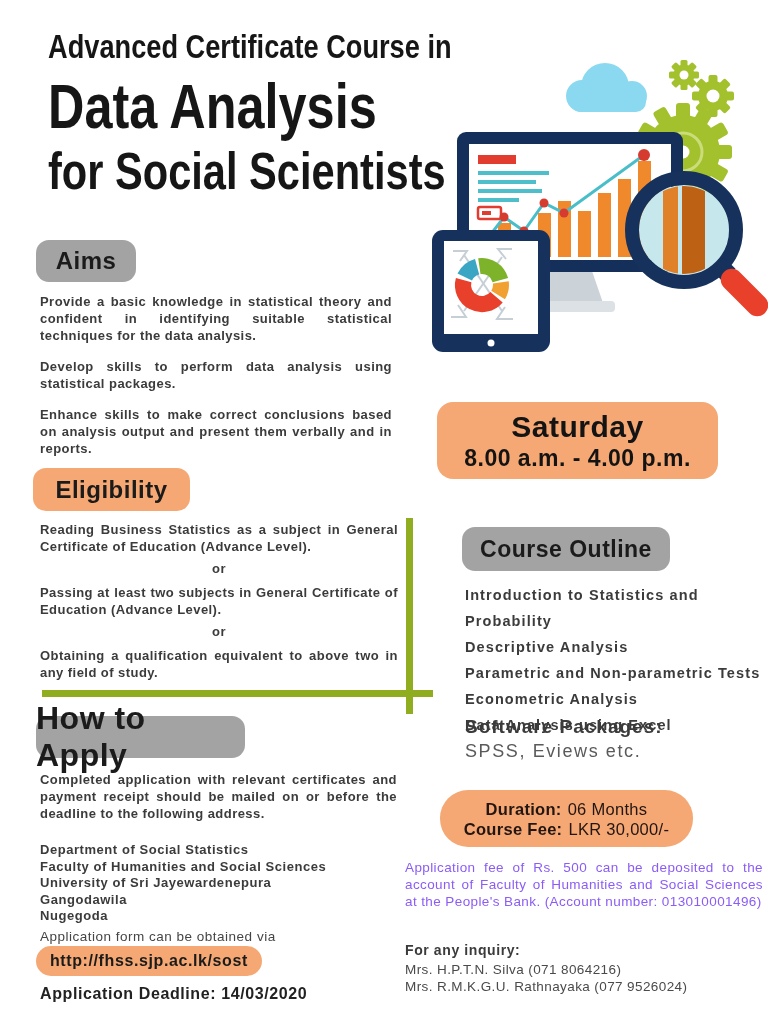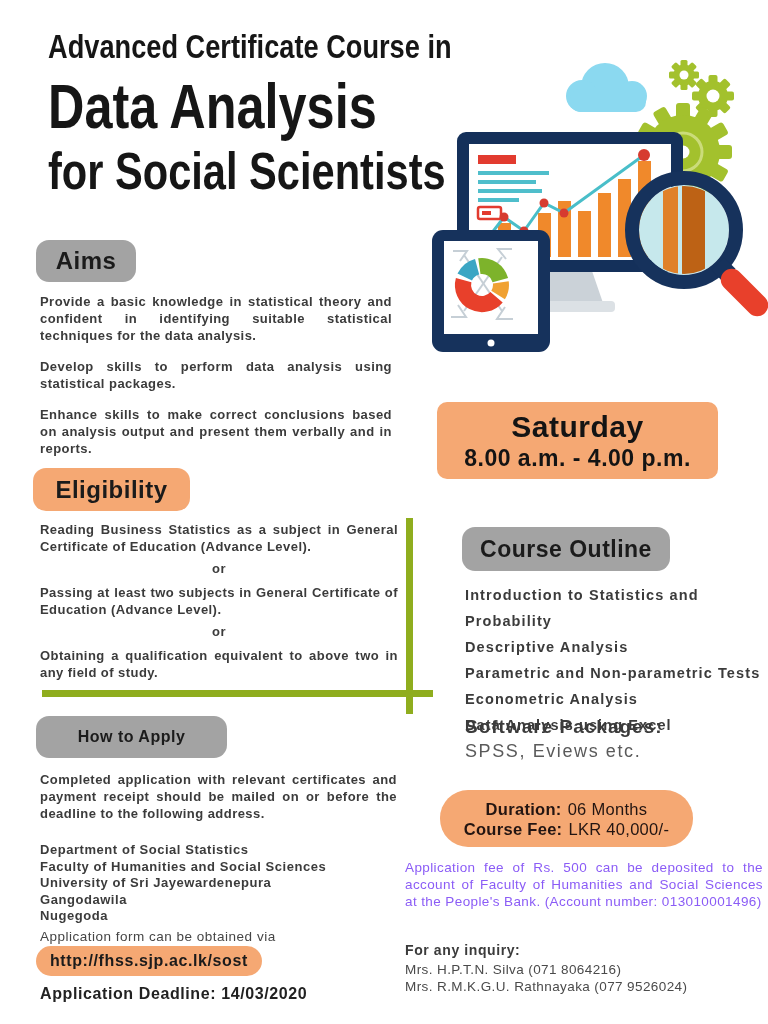--- a/index.html
+++ b/index.html
@@ -14,42 +14,42 @@
   .t2{font-size:63px;line-height:72px;margin-top:4px;}
   .t3{font-size:52px;line-height:54px;margin-top:2px;}
 
   
   .pill{position:absolute;border-radius:13px;font-weight:bold;color:#1b1b1b;
         display:flex;align-items:center;justify-content:center;letter-spacing:0.5px;}
   .teal{background:#a3a3a3;}
   .orangebg{background:#f5a873;}
   .aims-pill{left:36px;top:240px;width:100px;height:42px;font-size:24px;}
   .elig-pill{left:33px;top:468px;width:157px;height:43px;font-size:24px;}
-  .apply-pill{left:36px;top:716px;width:191px;height:42px;font-size:16px;}
+  .apply-pill{left:36px;top:716px;width:209px;height:42px;font-size:32px;}
   .outline-pill{left:462px;top:527px;width:208px;height:44px;font-size:23px;}
 
   
   .body-col{position:absolute;color:#3b3b3b;}
   .jtext{font-size:13px;font-weight:bold;letter-spacing:0.45px;line-height:17px;text-align:justify;}
   .jtext p{margin:0 0 14px 0;}
   .aims-text{left:40px;top:293px;width:352px;}
   .elig-text{left:40px;top:521px;width:358px;}
   .or-sep{text-align:center;font-weight:bold;font-size:13px;margin:5px 0 7px 0;letter-spacing:0.5px;}
   .apply-text{left:40px;top:771px;width:357px;}
   .address{left:40px;top:842px;width:360px;font-size:13px;font-weight:bold;letter-spacing:0.55px;line-height:16.5px;}
   .form-note{left:40px;top:929px;width:360px;font-size:13.5px;letter-spacing:0.5px;color:#454545;}
   .url-pill{left:36px;top:946px;height:30px;padding:0 14px;font-size:16px;border-radius:15px;letter-spacing:0.6px;}
   .deadline{left:40px;top:985px;font-size:16px;font-weight:bold;letter-spacing:0.6px;color:#222;}
 
   
   .vline{position:absolute;left:406px;top:518px;width:7px;height:196px;background:#8fad1e;}
   .hline{position:absolute;left:42px;top:690px;width:391px;height:7px;background:#8fad1e;}
 
   
-  .saturday-box{position:absolute;left:437px;top:402px;width:281px;height:77px;border-radius:10px;
+  .saturday-box{position:absolute;left:437px;top:402px;width:281px;height:77px;border-radius:16px;
                 display:flex;flex-direction:column;align-items:center;justify-content:center;color:#141414;}
   .saturday-box .day{font-size:30px;font-weight:bold;letter-spacing:0.5px;line-height:34px;}
   .saturday-box .time{font-size:23px;font-weight:bold;letter-spacing:0.5px;line-height:28px;}
 
   .outline-list{left:465px;top:582px;width:302px;font-size:14.5px;font-weight:bold;
                 letter-spacing:1.1px;line-height:26px;color:#3b3b3b;}
   .software{left:465px;top:716px;width:300px;}
   .software .lbl{font-size:19px;font-weight:bold;letter-spacing:1px;color:#3b3b3b;display:block;}
   .software .val{font-size:18px;letter-spacing:1.6px;color:#5a5a5a;display:block;margin-top:3px;}
 
@@ -282,21 +282,21 @@
   <div class="body-col software">
     <span class="lbl">Software Packages:</span>
     <span class="val">SPSS, Eviews etc.</span>
   </div>
 
   <div class="duration-box orangebg">
     <div>
       <span class="lbl">Duration:</span><span>06 Months</span>
     </div>
     <div>
-      <span class="lbl">Course Fee:</span><span>LKR 40,000/-</span>
+      <span class="lbl">Course Fee:</span><span>LKR 30,000/-</span>
     </div>
   </div>
 
   <div class="body-col payment-note">Application fee of Rs. 500 can be deposited to the account of Faculty of Humanities and Social Sciences at the People's Bank. (Account number: 013010001496)</div>
 
   <div class="body-col inquiry">
     <div class="hd">For any inquiry:</div>
     <div>Mrs. H.P.T.N. Silva (071 8064216)</div>
     <div>Mrs. R.M.K.G.U. Rathnayaka (077 9526024)</div>
   </div>

